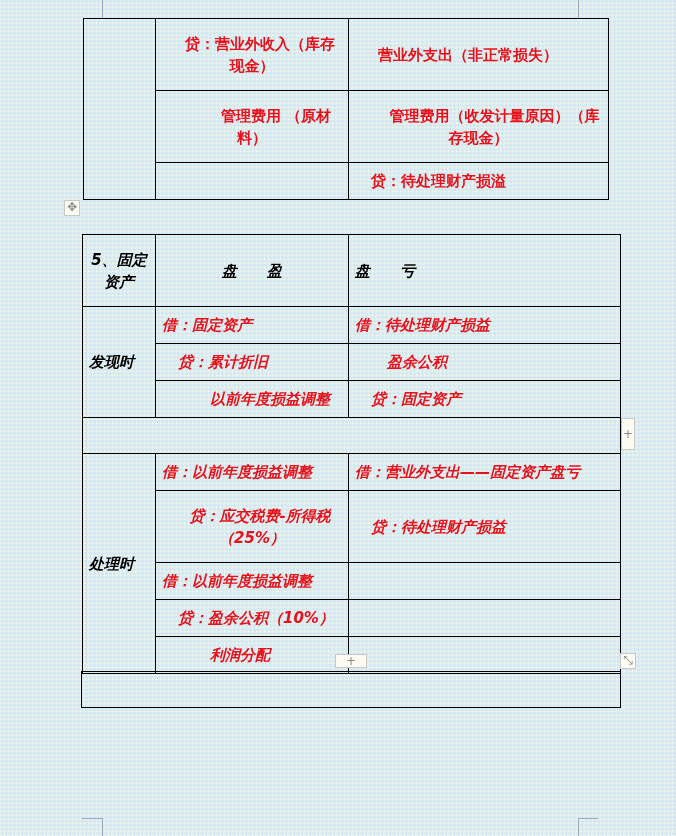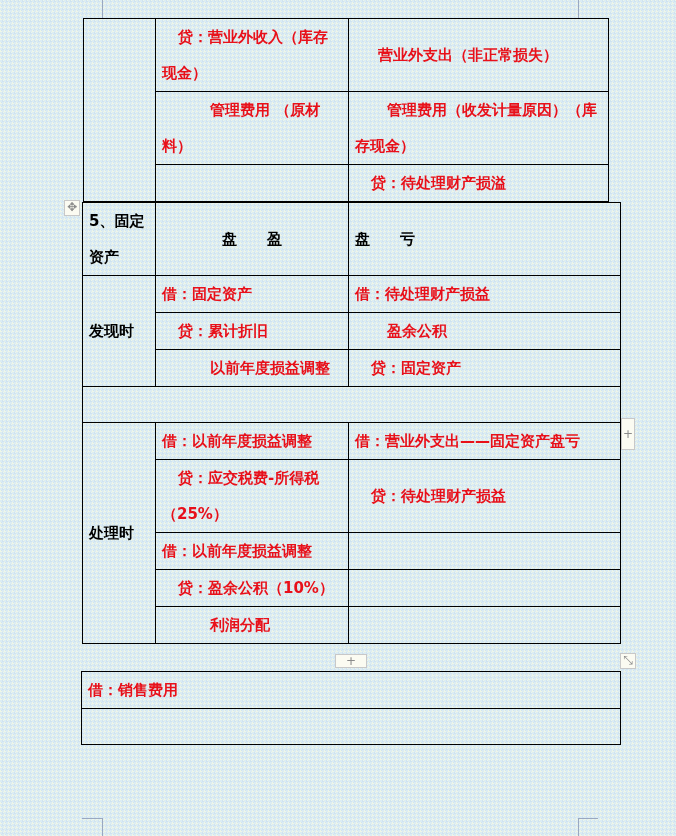--- a/index.html
+++ b/index.html
@@ -16,21 +16,21 @@
   table { border-collapse:collapse; position:absolute; table-layout:fixed; }
   td { border:1.6px solid #000; padding:0 6px; vertical-align:middle; line-height:36px; }
   .red { color:#e8101a; }
   .blk { color:#000; }
   .ind1 { padding-left:22px; }
   .ind2 { padding-left:54px; }
   .ind3 { padding-left:38px; }
   .marg { position:absolute; background:#9aa8c0; }
   .handle { position:absolute; background:#fbfbf2; border:1px solid #c8c8c8; color:#8a8a8a;
             font-size:12px; font-weight:normal; text-align:center; line-height:13px; }
-  .wrap { line-height:36px; }
+  .wrap { line-height:22px;text-align:center; }
 </style>
 </head>
 <body>
 
 <div class="marg" style="left:102px;top:0;width:1px;height:18px;"></div>
 <div class="marg" style="left:578px;top:0;width:1px;height:18px;"></div>
 <div class="marg" style="left:82px;top:818px;width:20px;height:1px;"></div>
 <div class="marg" style="left:102px;top:818px;width:1px;height:18px;"></div>
 <div class="marg" style="left:578px;top:818px;width:20px;height:1px;"></div>
 <div class="marg" style="left:578px;top:818px;width:1px;height:18px;"></div>
@@ -53,21 +53,21 @@
   </tr>
   <tr style="height:36px">
     <td></td>
     <td class="red" style="padding-left:22px;margin-left:48px;">贷：待处理财产损溢</td>
   </tr>
 </tbody>
   </table>
 
 <div class="handle" style="left:64px;top:200px;width:14px;height:14px;">✥</div>
 
-<table style="left:82px;top:202px;width:538px;">
+<table style="left:82px;top:234px;width:538px;font-style:italic;">
   <colgroup>
       <col style="width:73px">
       <col style="width:193px">
       <col style="width:272px">
     </colgroup>
   <tbody>
       <tr style="height:72px">
     <td class="blk wrap">5、固定资产</td>
     <td class="blk" style="text-align:center;white-space:pre;">盘　　盈</td>
     <td class="blk" style="text-align:left;white-space:pre;">盘　　亏</td>
@@ -115,19 +115,16 @@
 <div class="handle" style="left:621px;top:418px;width:12px;height:30px;line-height:30px;">+</div>
 <div class="handle" style="left:335px;top:654px;width:30px;height:12px;">+</div>
 <div class="handle" style="left:620px;top:653px;width:14px;height:14px;">⤡</div>
 
 <table style="left:81px;top:671px;width:539px;">
   <colgroup>
       <col style="width:539px">
     </colgroup>
   <tbody>
   <tr style="height:36px">
-        <td class="red">借：销售费用</td>
-      </tr>
-  <tr style="height:36px">
         <td></td>
       </tr>
 </tbody>
   </table>
 
 </body></html>

